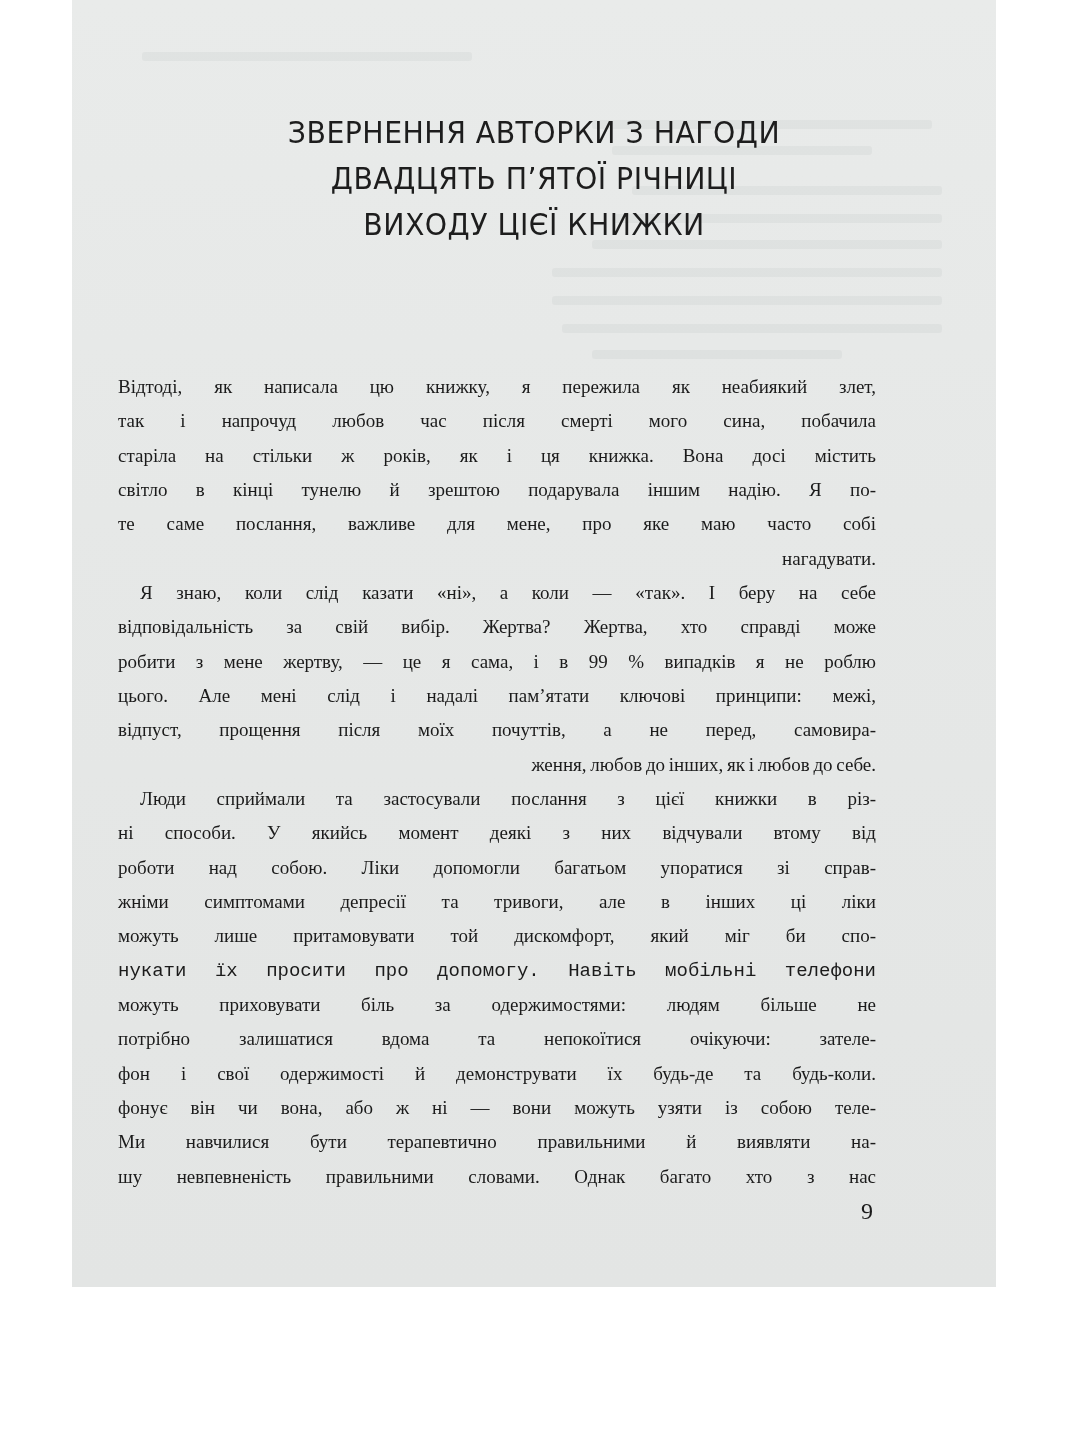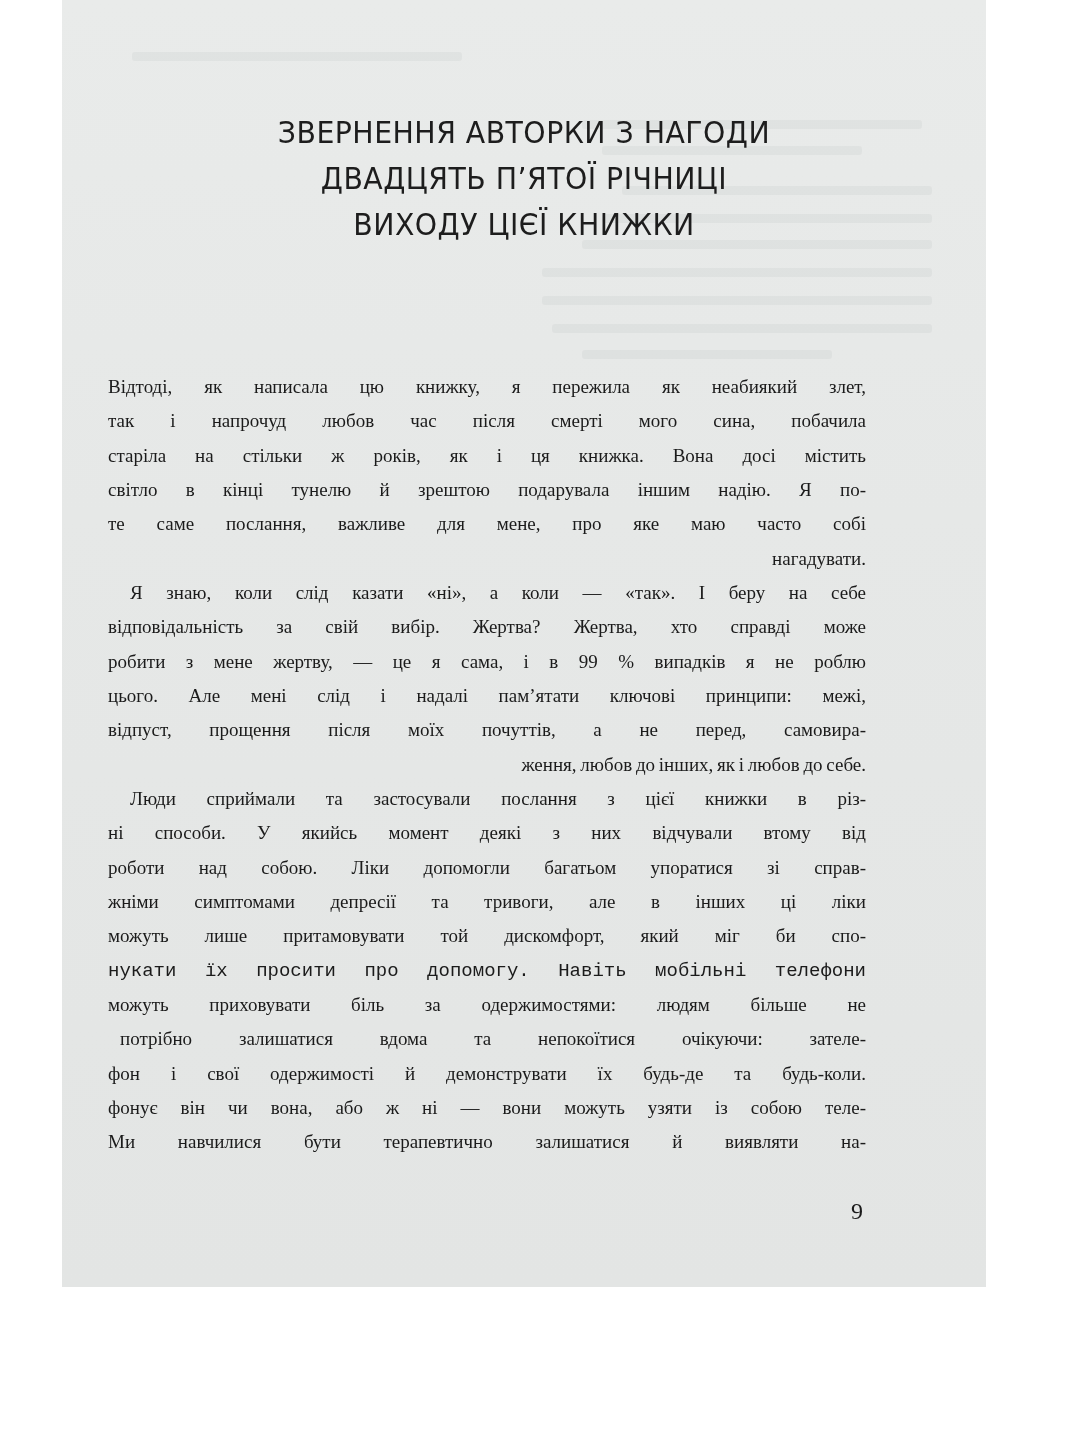--- a/index.html
+++ b/index.html
@@ -5,21 +5,21 @@
     html, body {
       margin: 0;
       padding: 0;
       width: 1080px;
       height: 1440px;
       background: #ffffff;
       overflow: hidden;
     }
     .page {
       position: absolute;
-      left: 62px;
+      left: 72px;
       top: 0;
       width: 924px;
       height: 1287px;
       background: linear-gradient(180deg, #e9ebea 0%, #e6e8e7 40%, #e3e5e4 100%);
       overflow: hidden;
     }
     .bleed {
       position: absolute;
       left: 0; top: 0; right: 0; bottom: 0;
       pointer-events: none;
@@ -174,28 +174,31 @@
       <div class="line">
           <span class="txt" style="white-space: normal; display: inline-block; width: 758px; text-align: justify; text-align-last: justify; padding-left: 0px;">можуть лише притамовувати той дискомфорт, який міг би спо-</span>
         </div>
       <div class="line">
           <span class="txt" style="white-space: normal; display: inline-block; width: 758px; text-align: justify; text-align-last: justify; padding-left: 0px; font-family: Liberation Mono, monospace;">нукати їх просити про допомогу. Навіть мобільні телефони</span>
         </div>
       <div class="line">
           <span class="txt" style="white-space: normal; display: inline-block; width: 758px; text-align: justify; text-align-last: justify; padding-left: 0px;">можуть приховувати біль за одержимостями: людям більше не</span>
         </div>
       <div class="line">
-          <span class="txt" style="white-space: normal; display: inline-block; width: 758px; text-align: justify; text-align-last: justify; padding-left: 0px; margin-left: 12px;">потрібно залишатися вдома та непокоїтися очікуючи: зателе-</span>
+          <span class="txt" style="white-space: normal; display: inline-block; width: 758px; text-align: justify; text-align-last: justify; padding-left: 0px;">потрібно залишатися вдома та непокоїтися очікуючи: зателе-</span>
         </div>
       <div class="line">
           <span class="txt" style="white-space: normal; display: inline-block; width: 758px; text-align: justify; text-align-last: justify; padding-left: 0px;">фон і свої одержимості й демонструвати їх будь-де та будь-коли.</span>
         </div>
       <div class="line">
           <span class="txt" style="white-space: normal; display: inline-block; width: 758px; text-align: justify; text-align-last: justify; padding-left: 0px;">фонує він чи вона, або ж ні — вони можуть узяти із собою теле-</span>
         </div>
       <div class="line">
-          <span class="txt" style="white-space: normal; display: inline-block; width: 758px; text-align: justify; text-align-last: justify; padding-left: 0px;">Ми навчилися бути терапевтично залишатися й виявляти на-</span>
+          <span class="txt" style="white-space: normal; display: inline-block; width: 758px; text-align: justify; text-align-last: justify; padding-left: 0px;">Ми навчилися бути терапевтично правильними й виявляти на-</span>
+        </div>
+      <div class="line">
+          <span class="txt" style="white-space: normal; display: inline-block; width: 758px; text-align: justify; text-align-last: justify; padding-left: 0px;">шу невпевненість правильними словами. Однак багато хто з нас</span>
         </div>
     </div>
   </div>
 
   <div class="page-number">9</div>
 </div>
 
 </body></html>

